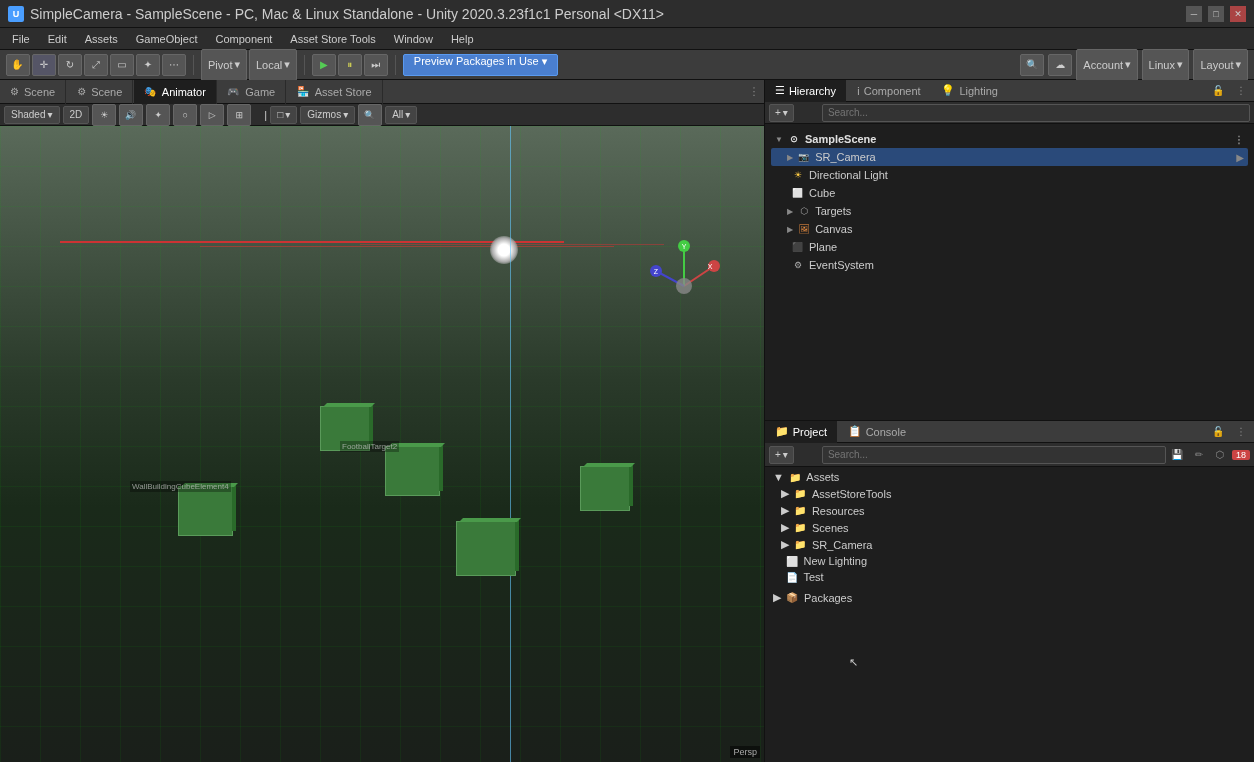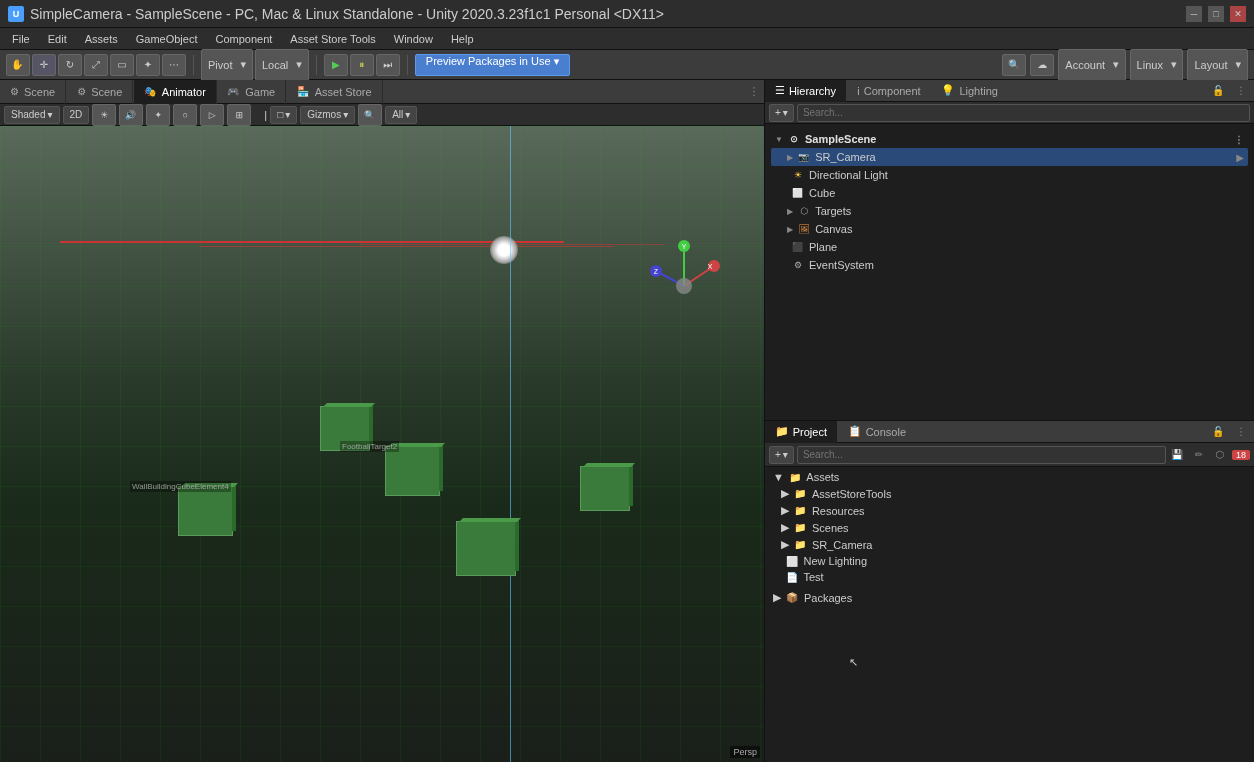--- a/index.html
+++ b/index.html
@@ -95,21 +95,21 @@
     .toolbar-dropdown {
       height: 32px;
       background: #555;
       border: 1px solid #666;
       border-radius: 2px;
       display: flex; align-items: center;
       padding: 0 6px;
       cursor: pointer;
       color: #ccc;
       font-size: 11px;
-      gap: 8px;
+      gap: 2px;
     }
     .preview-btn {
       background: #4a7fcf;
       border: 1px solid #5a9aef;
       color: white;
       padding: 0 10px;
       height: 22px;
       border-radius: 2px;
       font-size: 11px;
       cursor: pointer;
@@ -348,20 +348,21 @@
     }
     .search-input {
       flex: 1;
       height: 18px;
       background: #333;
       border: 1px solid #555;
       border-radius: 2px;
       color: #ccc;
       padding: 0 5px;
       font-size: 10px;
+      margin-left: 25px;
     }
 
     .hier-tree {
       padding: 4px;
     }
     .hier-item {
       padding: 2px 4px;
       display: flex;
       align-items: center;
       gap: 4px;

